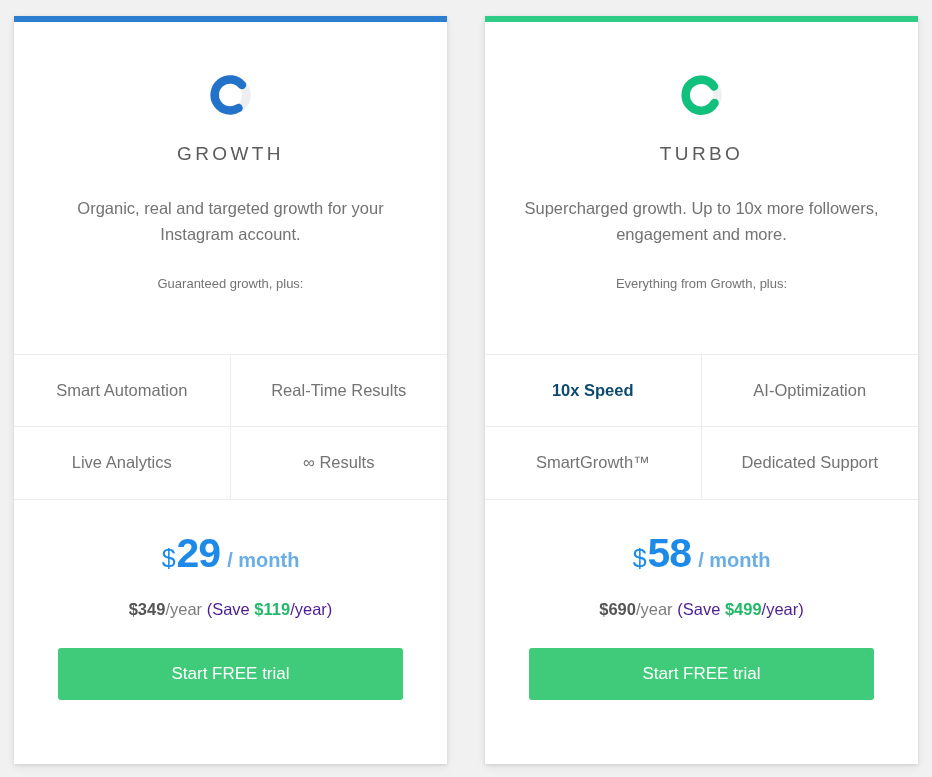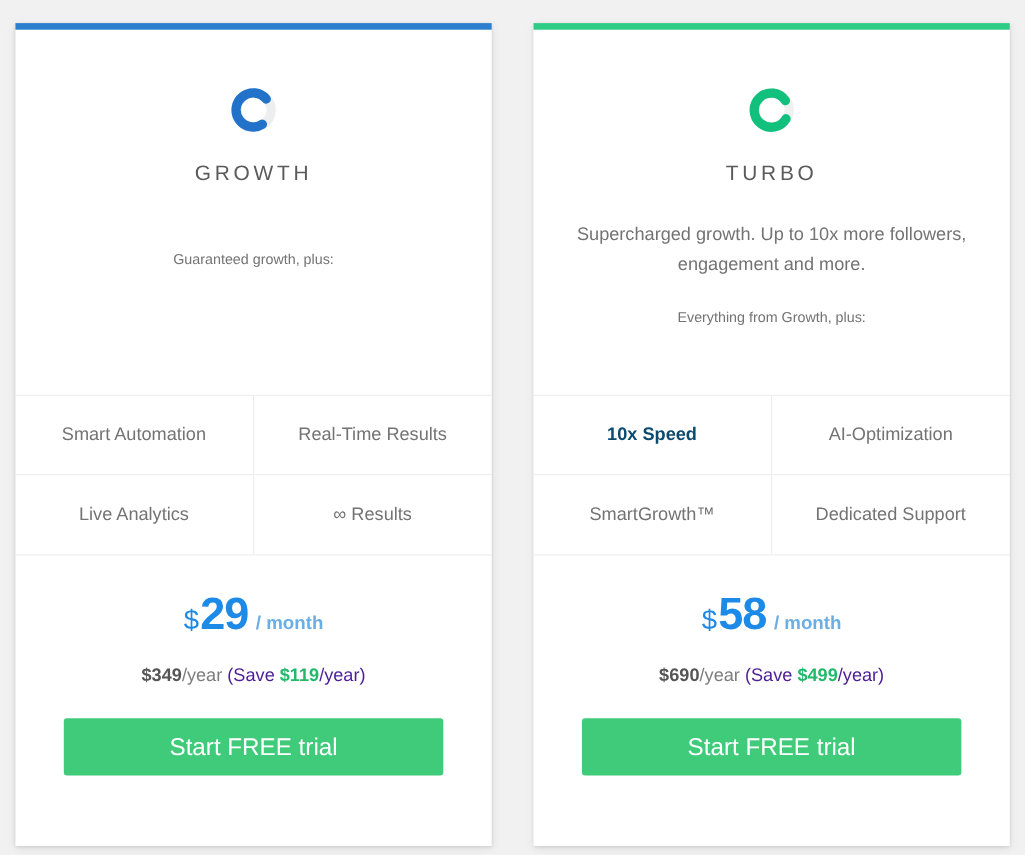--- a/index.html
+++ b/index.html
@@ -10,21 +10,21 @@
     background: #f1f1f1;
     font-family: "Liberation Sans", sans-serif;
     -webkit-font-smoothing: antialiased;
   }
 
   .pricing-stage {
     width: 932px;
     height: 777px;
     display: flex;
     justify-content: space-between;
-    align-items: flex-start;
+    align-items: center;
     padding: 21px 14px 19px 14px;
     background: #f1f1f1;
   }
 
   .plan-card {
     width: 433px;
     height: 748px;
     background: #ffffff;
     box-shadow: 0 1px 3px rgba(0,0,0,0.10), 0 3px 9px rgba(0,0,0,0.07);
     display: flex;
@@ -130,21 +130,21 @@
   }
 
   .price-amount {
     font-size: 41px;
     color: #1d8ae8;
     font-weight: bold;
     letter-spacing: -1px;
   }
 
   .price-period {
-    font-size: 17px;
+    font-size: 20px;
     color: #6aaee6;
     font-weight: bold;
     margin-left: 7px;
   }
 
   .yearly-line {
     margin-top: 26px;
     font-size: 16.5px;
     color: #555555;
     font-weight: bold;
@@ -163,21 +163,21 @@
   }
 
   .cta-button {
     margin-top: 29px;
     width: 345px;
     height: 52px;
     background: #3fcb7a;
     border: none;
     border-radius: 3px;
     color: #ffffff;
-    font-size: 22px;
+    font-size: 17px;
     font-family: "Liberation Sans", sans-serif;
     font-weight: 400;
     cursor: pointer;
     display: flex;
     align-items: center;
     justify-content: center;
   }
 </style>
 </head>
 <body style="background: rgb(241, 241, 241);">
@@ -188,20 +188,21 @@
     <div class="accent-bar" id="accent-0" style="background: rgb(43, 127, 206);"></div>
 
     <div class="card-head">
       <div class="plan-logo">
         <svg viewBox="0 0 46 46" width="46" height="46" aria-hidden="true">
           <circle cx="23" cy="23" r="15.5" fill="none" stroke="#eceef0" stroke-width="8.5"></circle>
           <path d="M 30.5 36.0 A 15.5 15.5 0 1 1 34.0 13.0" fill="none" stroke="#2272c9" stroke-width="8.5" stroke-linecap="round"></path>
         </svg>
       </div>
       <div class="plan-name">GROWTH</div>
+      <div class="plan-desc">Organic, real and targeted growth for your Instagram account.</div>
       <div class="plan-tagline">Guaranteed growth, plus:</div>
     </div>
 
     <div class="feature-grid">
       <div class="feature-cell">Smart Automation</div>
       <div class="feature-cell">Real-Time Results</div>
       <div class="feature-cell">Live Analytics</div>
       <div class="feature-cell">∞ Results</div>
     </div>
 

